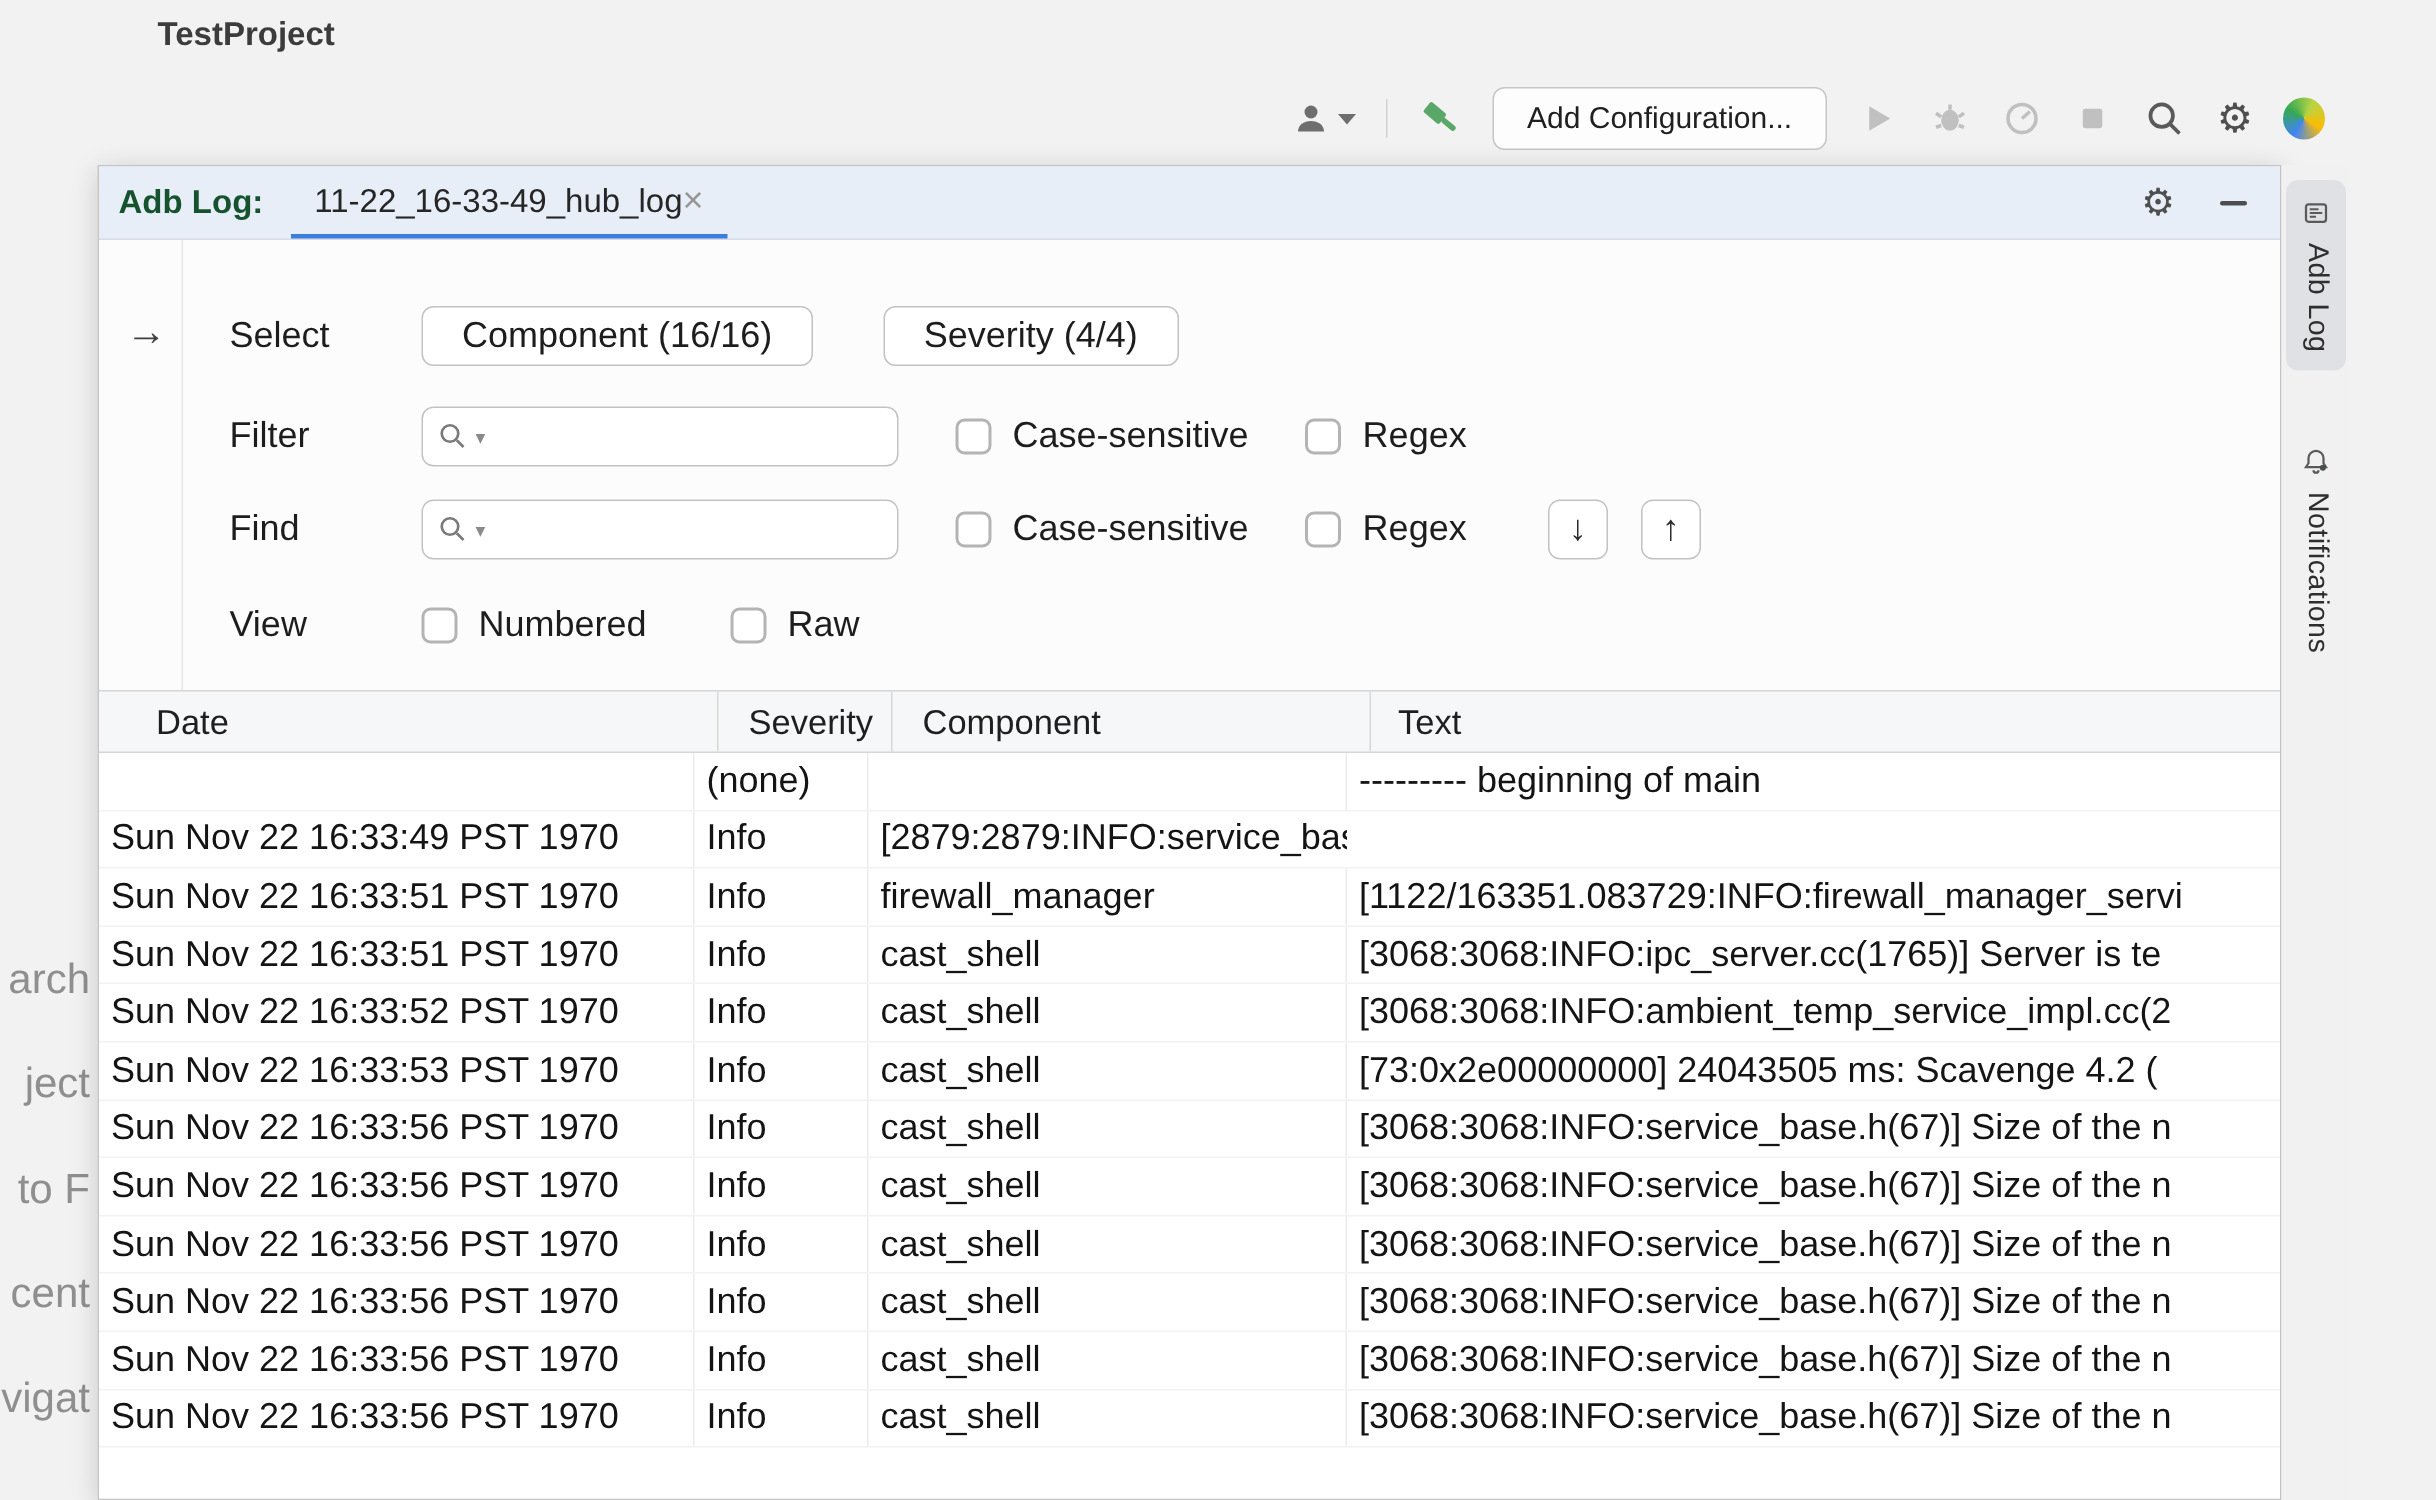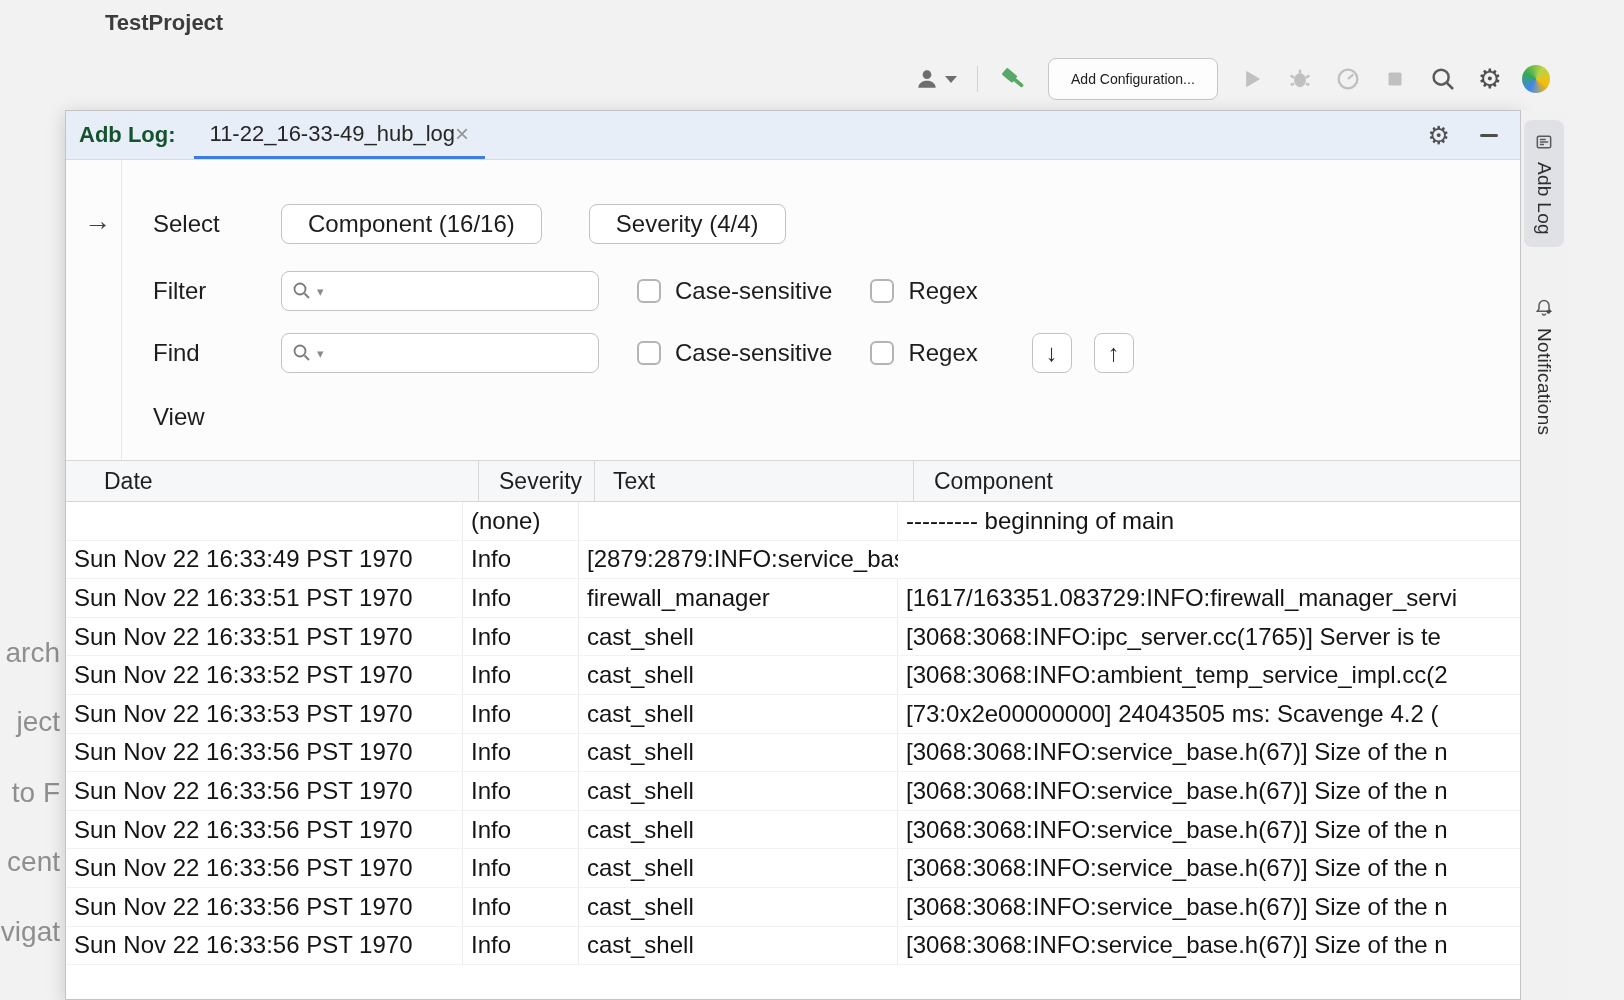--- a/index.html
+++ b/index.html
@@ -23,21 +23,21 @@
   .toolbar{
     position:absolute;top:56px;right:74px;height:46px;
     display:flex;align-items:center;gap:20px;
   }
   .tb-icon{display:flex;align-items:center;justify-content:center;cursor:default;}
   .tb-divider{width:1px;height:26px;background:#d2d2d2;}
   .person-group{display:flex;align-items:center;gap:5px;}
   .chevron{width:0;height:0;border-left:6px solid transparent;border-right:6px solid transparent;border-top:7px solid #6e6e6e;}
   .add-config-btn{
     height:40px;border:1px solid #c6c6c6;border-radius:8px;background:#fdfdfd;
-    display:flex;align-items:center;padding:0 22px;font-size:14px;color:#202020;
+    display:flex;align-items:center;padding:0 22px;font-size:20px;color:#202020;
   }
   .avatar{width:28px;height:28px;border-radius:50%;
     background:conic-gradient(from 210deg,#4285f4,#34a853,#b8d444,#fbbc04,#4285f4);}
   .gear-glyph{font-size:27px;color:#4f4f4f;line-height:1;}
   
   .panel{
     position:absolute;left:65px;top:110px;width:1456px;height:890px;
     background:#ffffff;border:1px solid #c4c4c4;box-sizing:border-box;
     box-shadow:0 4px 18px rgba(0,0,0,.18);
     display:flex;flex-direction:column;
@@ -254,47 +254,57 @@
           </div>
           <div class="nav-btn">
             <span>↑</span>
           </div>
         </div>
       </div>
     </div>
 
     <div class="f-row f-row-view">
       <span class="f-label">View</span>
+      <div class="f-controls" style="gap:56px;">
+        <div class="cb-group">
+          <span class="checkbox"></span>
+          <span class="cb-label">Numbered</span>
+        </div>
+        <div class="cb-group">
+          <span class="checkbox"></span>
+          <span class="cb-label">Raw</span>
+        </div>
+      </div>
     </div>
   </div>
 
   <div class="table-header grid-cols">
     <div class="th th-date">Date</div>
     <div class="th">Severity</div>
+    <div class="th">Component</div>
     <div class="th th-text">Text</div>
-    <div class="th">Component</div>
   </div>
 
   <div class="table-body">
       <div class="trow grid-cols">
       <div class="tcell"></div>
       <div class="tcell">(none)</div>
       <div class="tcell"></div>
       <div class="tcell">--------- beginning of main</div>
     </div>
       <div class="trow grid-cols">
       <div class="tcell">Sun Nov 22 16:33:49 PST 1970</div>
       <div class="tcell">Info</div>
       <div class="tcell">[2879:2879:INFO:service_base.h(222)] Container s</div>
     </div>
       <div class="trow grid-cols">
       <div class="tcell">Sun Nov 22 16:33:51 PST 1970</div>
       <div class="tcell">Info</div>
       <div class="tcell">firewall_manager</div>
-      <div class="tcell">[1617/163351.083729:INFO:firewall_manager_servi</div>
+      <div class="tcell">[1122/163351.083729:INFO:firewall_manager_servi</div>
     </div>
       <div class="trow grid-cols">
       <div class="tcell">Sun Nov 22 16:33:51 PST 1970</div>
       <div class="tcell">Info</div>
       <div class="tcell">cast_shell</div>
       <div class="tcell">[3068:3068:INFO:ipc_server.cc(1765)] Server is te</div>
     </div>
       <div class="trow grid-cols">
       <div class="tcell">Sun Nov 22 16:33:52 PST 1970</div>
       <div class="tcell">Info</div>

